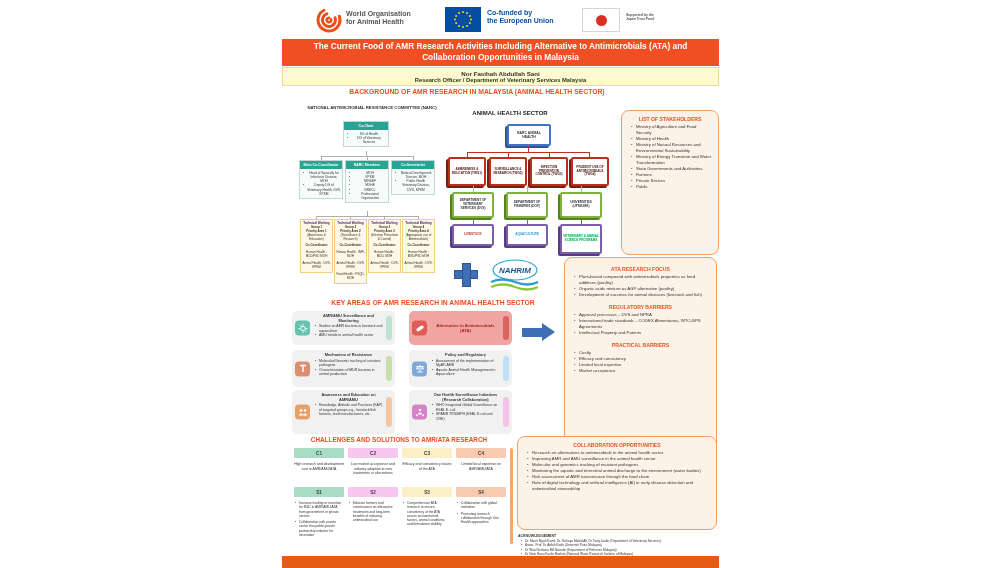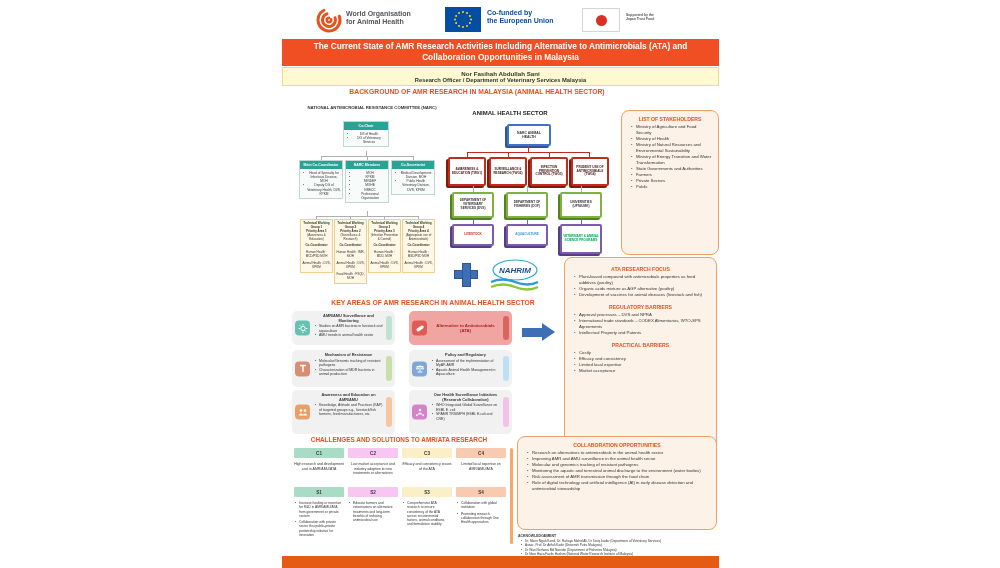--- a/index.html
+++ b/index.html
@@ -128,21 +128,21 @@
   </div>
 
   <div class="jp-flag">
       <div class="jp-dot"></div>
     </div>
   <div class="jp-cap">
     <div>Supported by the</div>
     <div>Japan Trust Fund</div>
   </div>
 
-  <div class="tbar">The Current State of AMR Research Activities Including Alternative to Antimicrobials (ATA) and Collaboration Opportunities in Malaysia</div>
+  <div class="tbar">The Current Food of AMR Research Activities Including Alternative to Antimicrobials (ATA) and Collaboration Opportunities in Malaysia</div>
   <div class="abar">
     <div class="n">Nor Fasihah Abdullah Sani</div>
     <div class="r">Research Officer / Department of Veterinary Services Malaysia</div>
   </div>
 
   <div class="sechead" style="left:40px;top:88px;width:310px;font-size:6.8px">BACKGROUND OF AMR RESEARCH IN MALAYSIA (ANIMAL HEALTH SECTOR)</div>
 
   <div class="narc-title">NATIONAL ANTIMICROBIAL RESISTANCE COMMITTEE (NARC)</div>
   <div class="obox" style="left:61px;top:121px;width:46px">
     <div class="hd">Co-Chair</div>

